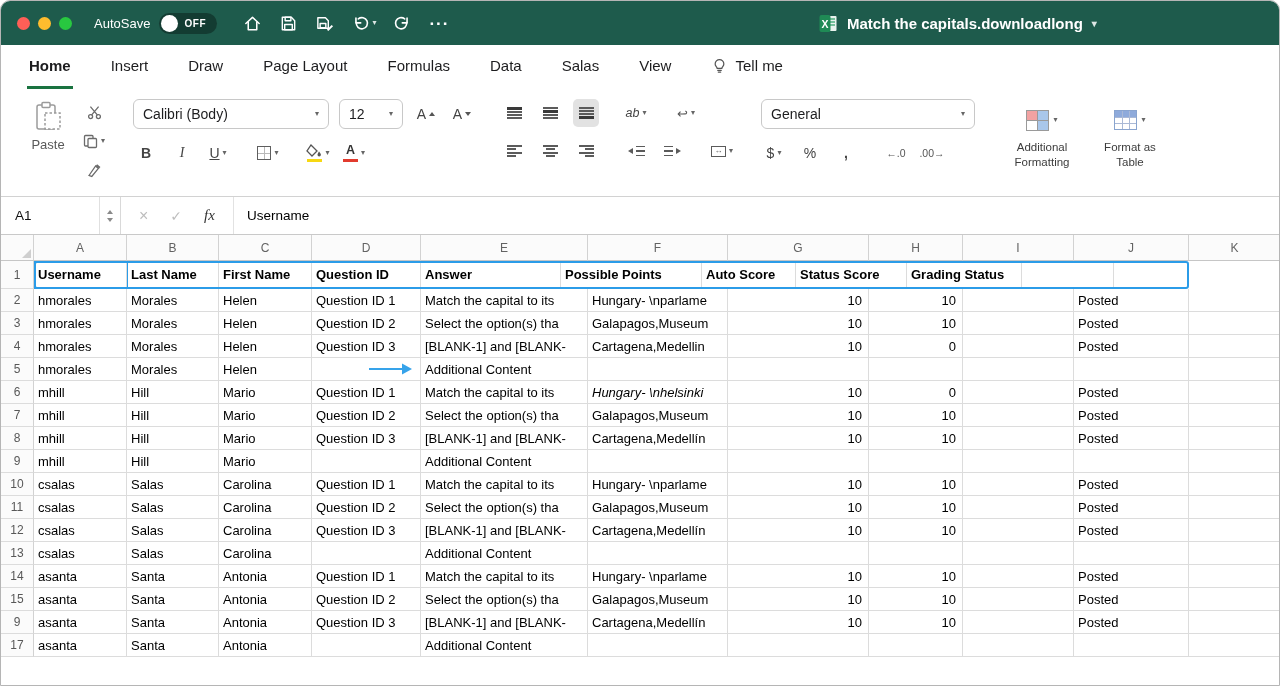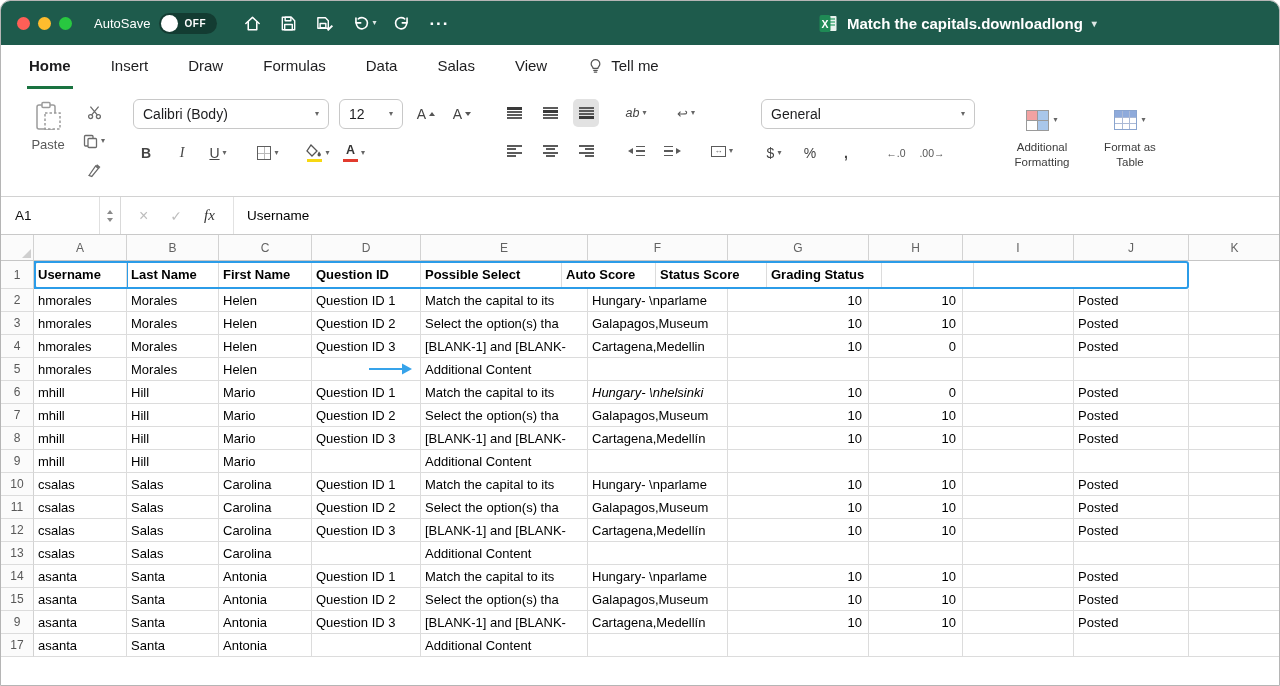--- a/index.html
+++ b/index.html
@@ -205,20 +205,21 @@
       </svg>
       <span>Match the capitals.downloadlong</span>
       <span class="doc-chev">▾</span>
     </div>
   </div>
 
   <div class="menubar">
     <span class="mtab active">Home</span>
     <span class="mtab">Insert</span>
     <span class="mtab">Draw</span>
+    <span class="mtab">Page Layout</span>
     <span class="mtab">Formulas</span>
     <span class="mtab">Data</span>
     <span class="mtab">Salas</span>
     <span class="mtab">View</span>
     <span class="mtab tellme">
       <svg width="17" height="18" viewBox="0 0 18 18" fill="none" stroke="#555" stroke-width="1.3" stroke-linecap="round">
           <path d="M9 2.2 a4.6 4.6 0 0 1 4.6 4.6 c0 2.4-1.9 2.9-2.1 4.6 h-5 c-.2-1.7-2.1-2.2-2.1-4.6 A4.6 4.6 0 0 1 9 2.2 Z"></path>
           <path d="M7.1 13.6 h3.8 M7.7 15.4 h2.6"></path>
         </svg>
       <span>Tell me</span>
@@ -485,21 +486,22 @@
         <div class="gh-cell" style="width: 111px;">I</div>
         <div class="gh-cell" style="width: 115px;">J</div>
         <div class="gh-cell" style="width: 92px;">K</div>
       </div>
       <div class="g-row first">
         <div class="rownum">1</div>
         <div class="cell" style="width: 93px;">Username</div>
         <div class="cell" style="width: 92px;">Last Name</div>
         <div class="cell" style="width: 93px;">First Name</div>
         <div class="cell" style="width: 109px;">Question ID</div>
-        <div class="cell" style="width: 141px;">Possible Select</div>
+        <div class="cell" style="width: 140px;">Answer</div>
+        <div class="cell" style="width: 141px;">Possible Points</div>
         <div class="cell" style="width: 94px;">Auto Score</div>
         <div class="cell" style="width: 111px;">Status Score</div>
         <div class="cell" style="width: 115px;">Grading Status</div>
         <div class="cell" style="width: 92px;"></div>
       </div>
       <div class="g-row">
         <div class="rownum">2</div>
         <div class="cell" style="width: 93px;">hmorales</div>
         <div class="cell" style="width: 92px;">Morales</div>
         <div class="cell" style="width: 93px;">Helen</div>

